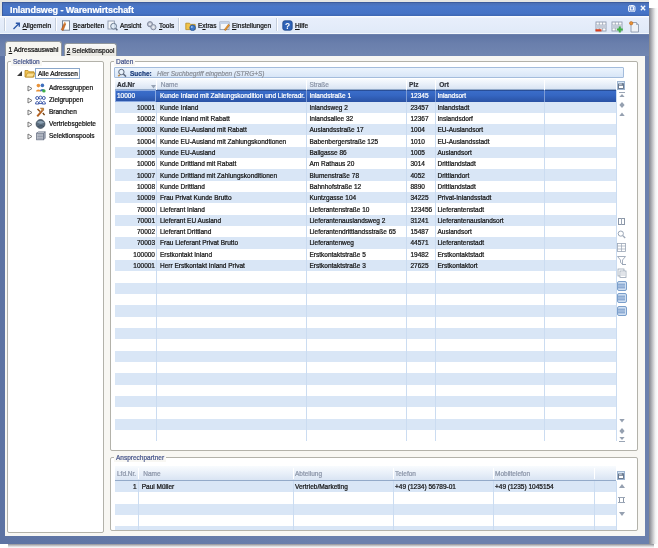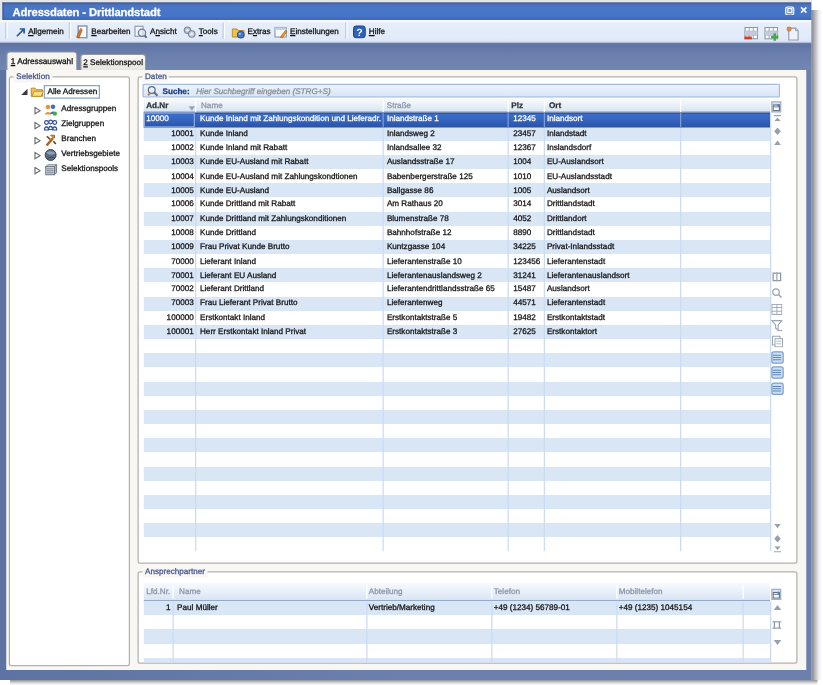--- a/index.html
+++ b/index.html
@@ -51,21 +51,21 @@
 .selcell{position:absolute;left:0;top:0;width:41px;height:11.33px;border:1px solid #89a8e0;}
 </style></head>
 <body>
 <div id="c">
   <div id="shR"></div>
     <div id="shB"></div>
   <div id="win"></div>
   <div id="topedge"></div>
     <div id="leftedge"></div>
   <div id="title">
-      <span class="t">Adressdaten - Drittlandstadt</span>
+      <span class="t">Inlandsweg - Warenwirtschaft</span>
     </div>
   <svg class="abs" style="left:628px;top:4.5px;width:7.5px;height:7.5px;" viewBox="0 0 9 9">
       <rect x=".6" y=".6" width="7.8" height="7.8" rx="2.2" fill="#6e93d6" stroke="#eef3fc" stroke-width="1.2"></rect>
       <rect x="2.8" y="2.2" width="3.8" height="3.8" fill="none" stroke="#fff" stroke-width="1.1"></rect>
     </svg>
   <svg class="abs" style="left:640px;top:5px;width:6px;height:6px;" viewBox="0 0 7 7">
       <path d="M1 1 L6 6 M6 1 L1 6" stroke="#f4f7fc" stroke-width="1.6"></path>
     </svg>
   <div id="tb"></div>
   <div id="tabband"></div>

